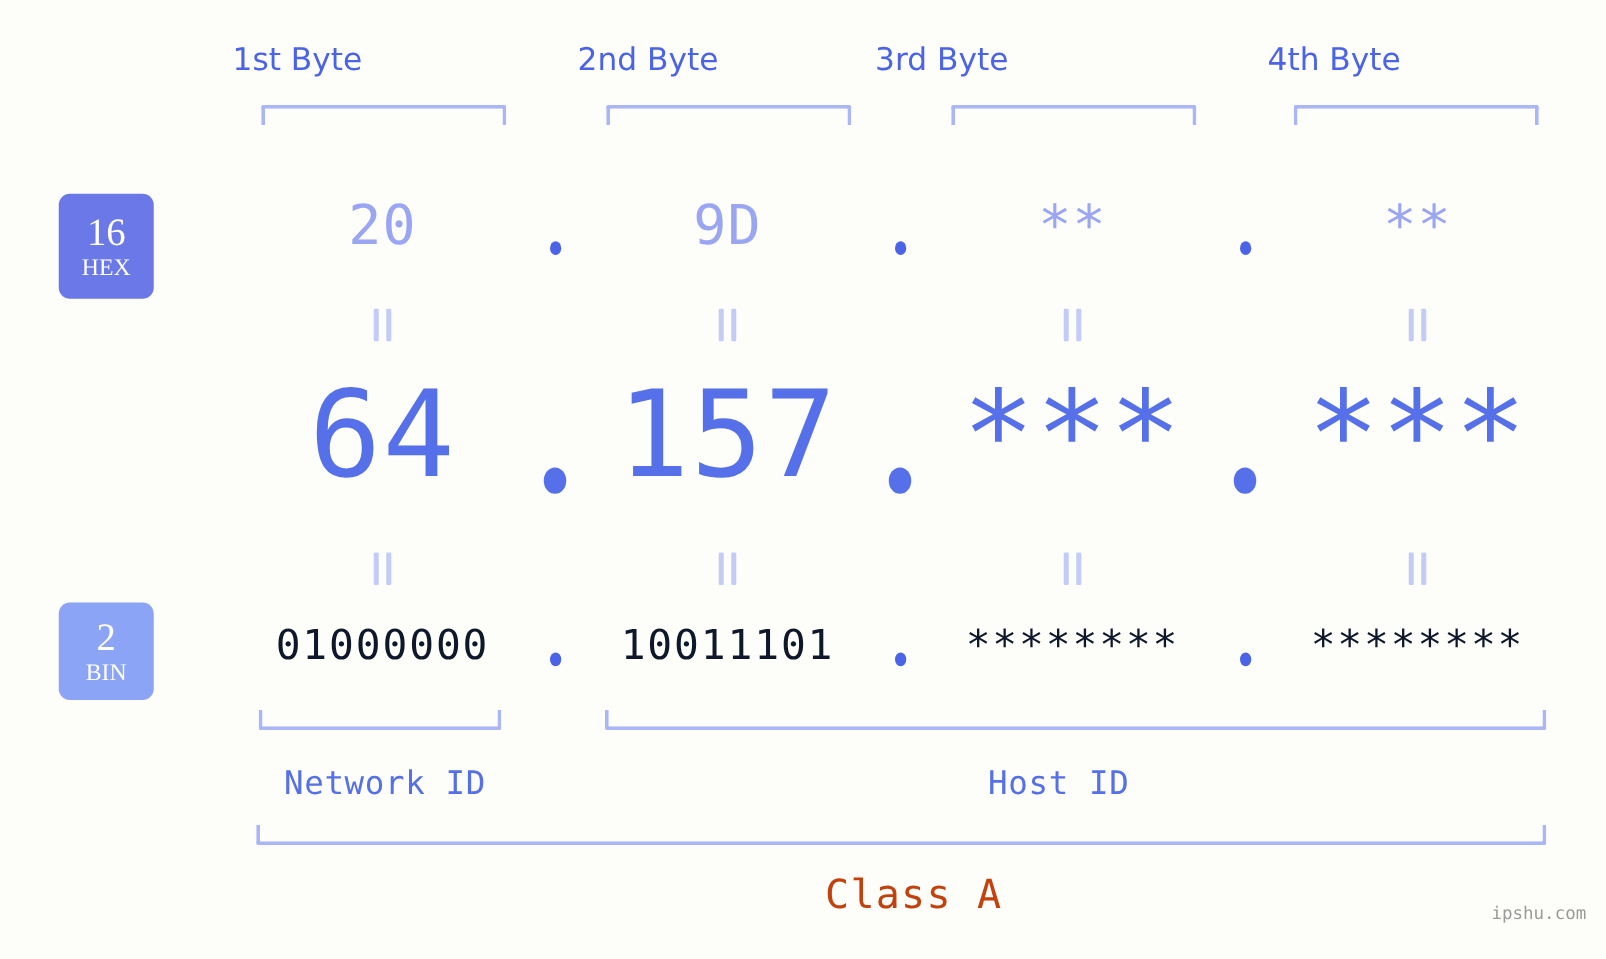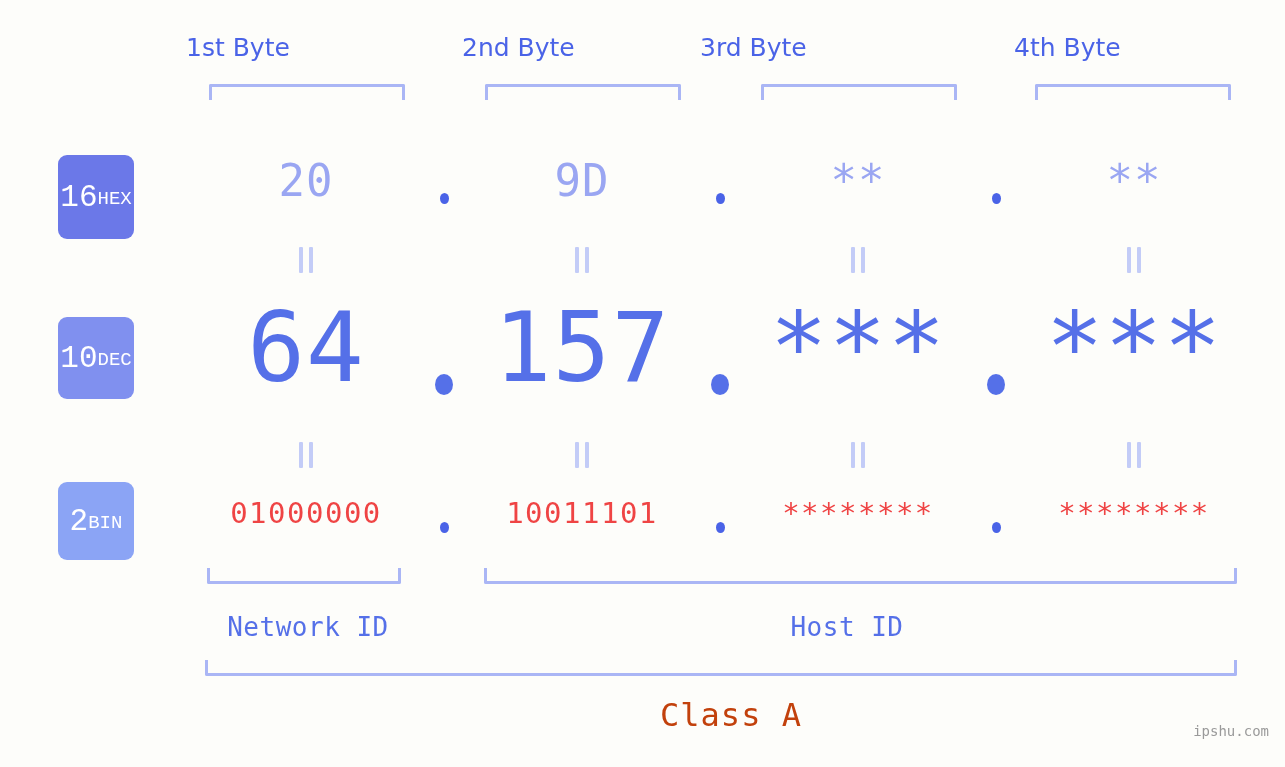--- a/index.html
+++ b/index.html
@@ -50,29 +50,29 @@
     height: 16px;
     border-bottom: 3px solid #aab6f5;
     border-left: 3px solid #aab6f5;
     border-right: 3px solid #aab6f5;
     border-radius: 0 0 2px 2px;
   }
 
   
   .badge {
     position: absolute;
-    left: 58px;
+    left: 47px;
     width: 76px;
     border-radius: 9px;
     display: flex;
-    flex-direction: row;
+    flex-direction: column;
     align-items: center;
     justify-content: center;
     color: #ffffff;
-    font-family: Liberation Mono, monospace;
+    font-family: Liberation Serif, serif;
     line-height: 1;
   }
   .badge .num {
     font-size: 31px;
     font-weight: 400;
     letter-spacing: 0px;
   }
   .badge .nm {
     font-size: 19px;
     font-weight: 400;
@@ -122,22 +122,22 @@
     top: 374px;
     width: 18px;
     height: 21px;
     border-radius: 50%;
     background: #5570e8;
   }
 
   
   .row-bin .val {
     top: 496px;
-    font-size: 29px;
-    color: #ef4444;
+    font-size: 33px;
+    color: #0f172a;
     letter-spacing: 1.5px;
   }
   .row-bin .dot {
     position: absolute;
     top: 522px;
     width: 9px;
     height: 11px;
     border-radius: 50%;
     background: #4a63e7;
   }
@@ -208,24 +208,20 @@
     <div class="bracket-top" style="left: 485px; width: 196px;"></div>
     <div class="bracket-top" style="left: 761px; width: 196px;"></div>
     <div class="bracket-top" style="left: 1035px; width: 196px;"></div>
   </div>
 
   <div class="badge badge-hex">
     <div class="num">16</div>
     <div class="nm">HEX</div>
   </div>
 
-  <div class="badge badge-dec">
-    <div class="num">10</div>
-    <div class="nm">DEC</div>
-  </div>
 
   <div class="badge badge-bin">
     <div class="num">2</div>
     <div class="nm">BIN</div>
   </div>
 
   <div class="row-hex">
     <div class="val" style="left: 156px; width: 300px;">20</div>
     <div class="val" style="left: 432px; width: 300px;">9D</div>
     <div class="val" style="left: 708px; width: 300px;">**</div>

